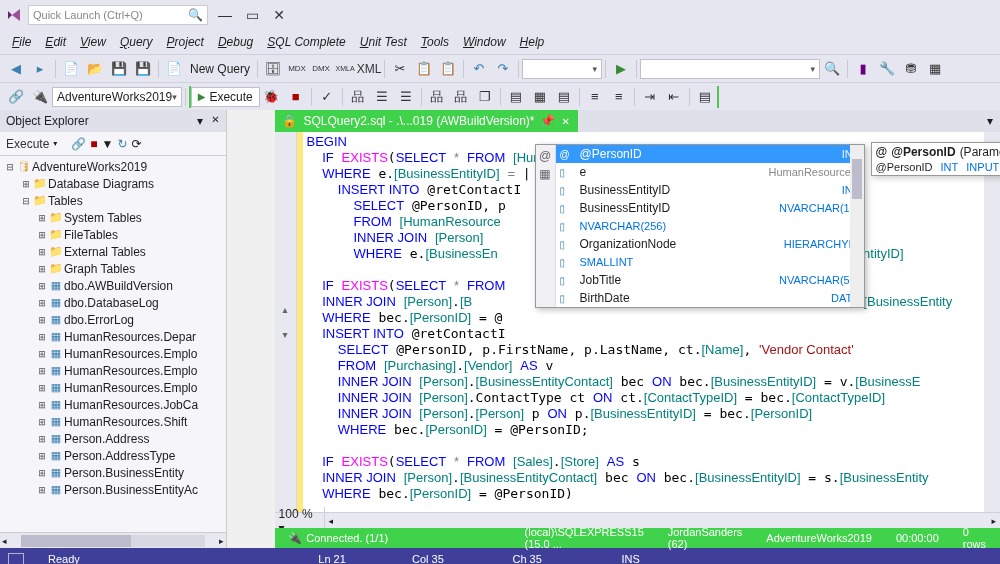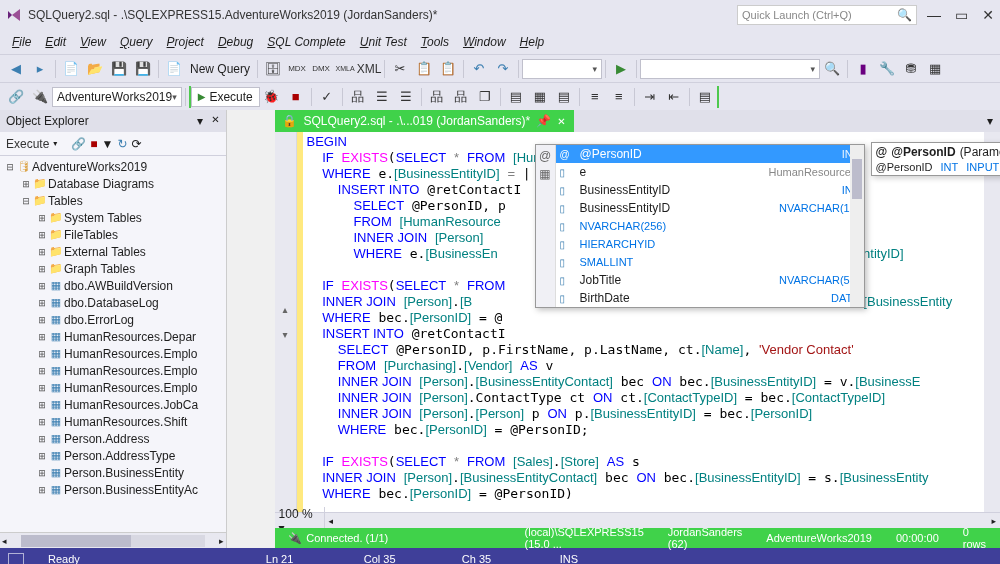--- a/index.html
+++ b/index.html
@@ -89,31 +89,30 @@
 .tooltip .det { display: flex; gap: 8px; font-size: 11px; padding-top: 2px; }
 .tooltip .det .t { color: #0073e5; }
 
 
 .conn-status { height: 20px; background: #40d24a; color: #fff; display: flex; align-items: center; font-size: 11px; padding: 0 6px; gap: 8px; }
 .conn-status .cell { padding: 0 8px; }
 .conn-status .cell.first { flex: 0 0 220px; display:flex; gap:4px; align-items:center; }
 .footer { height: 22px; background: #3f3f99; color: #fff; display: flex; align-items: center; font-size: 11px; padding: 0 8px; gap: 18px; }
 .footer .ready-box { width: 16px; height: 12px; border: 1px solid rgba(255,255,255,0.6); margin-right: 6px; }
 .footer .spacer { width: 150px; }
-.footer .cell { width: 80px; }
+.footer .cell { width: 80px; text-align: right; }
 </style>
 </head>
 <body>
 
 <div class="titlebar">
   <svg class="vsicon" viewBox="0 0 16 16">
       <polygon points="2,12 2,4 6,8" fill="#68217a"></polygon>
       <polygon points="6,8 14,2 14,14" fill="#9b4f96"></polygon>
     </svg>
-  <div class="title">SQLQuery2.sql - .\SQLEXPRESS15.AdventureWorks2019 (JordanSanders)*</div>
   <div class="quick-launch">
     <span>Quick Launch (Ctrl+Q)</span>
     <span class="mag">🔍</span>
   </div>
   <div class="win-btns">
     <span>—</span>
     <span>▭</span>
     <span>✕</span>
   </div>
 </div>
@@ -344,21 +343,21 @@
           <div class="thumb"></div>
         </div>
       <span style="padding:0 2px;font-size:9px">▸</span>
     </div>
   </div>
 
   <div class="editor">
     <div class="tabstrip">
       <div class="tab">
         <span>🔒</span>
-        <span>SQLQuery2.sql - .\...019 (JordanSanders)*</span>
+        <span>SQLQuery2.sql - .\...019 (AWBuildVersion)*</span>
         <span>📌</span>
         <span class="x">✕</span>
       </div>
       <div style="flex:1"></div>
       <div style="width:20px;display:flex;align-items:center;justify-content:center">▾</div>
     </div>
     <div class="code-wrap">
       <div class="nav-arrows">
           <span>▴</span>
           <span>▾</span>
@@ -421,20 +420,21 @@
             <span class="ico" style="color:#3c7fb1">▯</span>
             <span class="name">BusinessEntityID</span>
             <span class="type">NVARCHAR(15)</span>
           </div>
           <div class="row">
             <span class="ico" style="color:#3c7fb1">▯</span>
             <span class="type">NVARCHAR(256)</span>
           </div>
           <div class="row">
             <span class="ico" style="color:#3c7fb1">▯</span>
+            <span class="name">OrganizationNode</span>
             <span class="type">HIERARCHYID</span>
           </div>
           <div class="row">
             <span class="ico" style="color:#3c7fb1">▯</span>
             <span class="type">SMALLINT</span>
           </div>
           <div class="row">
             <span class="ico" style="color:#3c7fb1">▯</span>
             <span class="name">JobTitle</span>
             <span class="type">NVARCHAR(50)</span>

